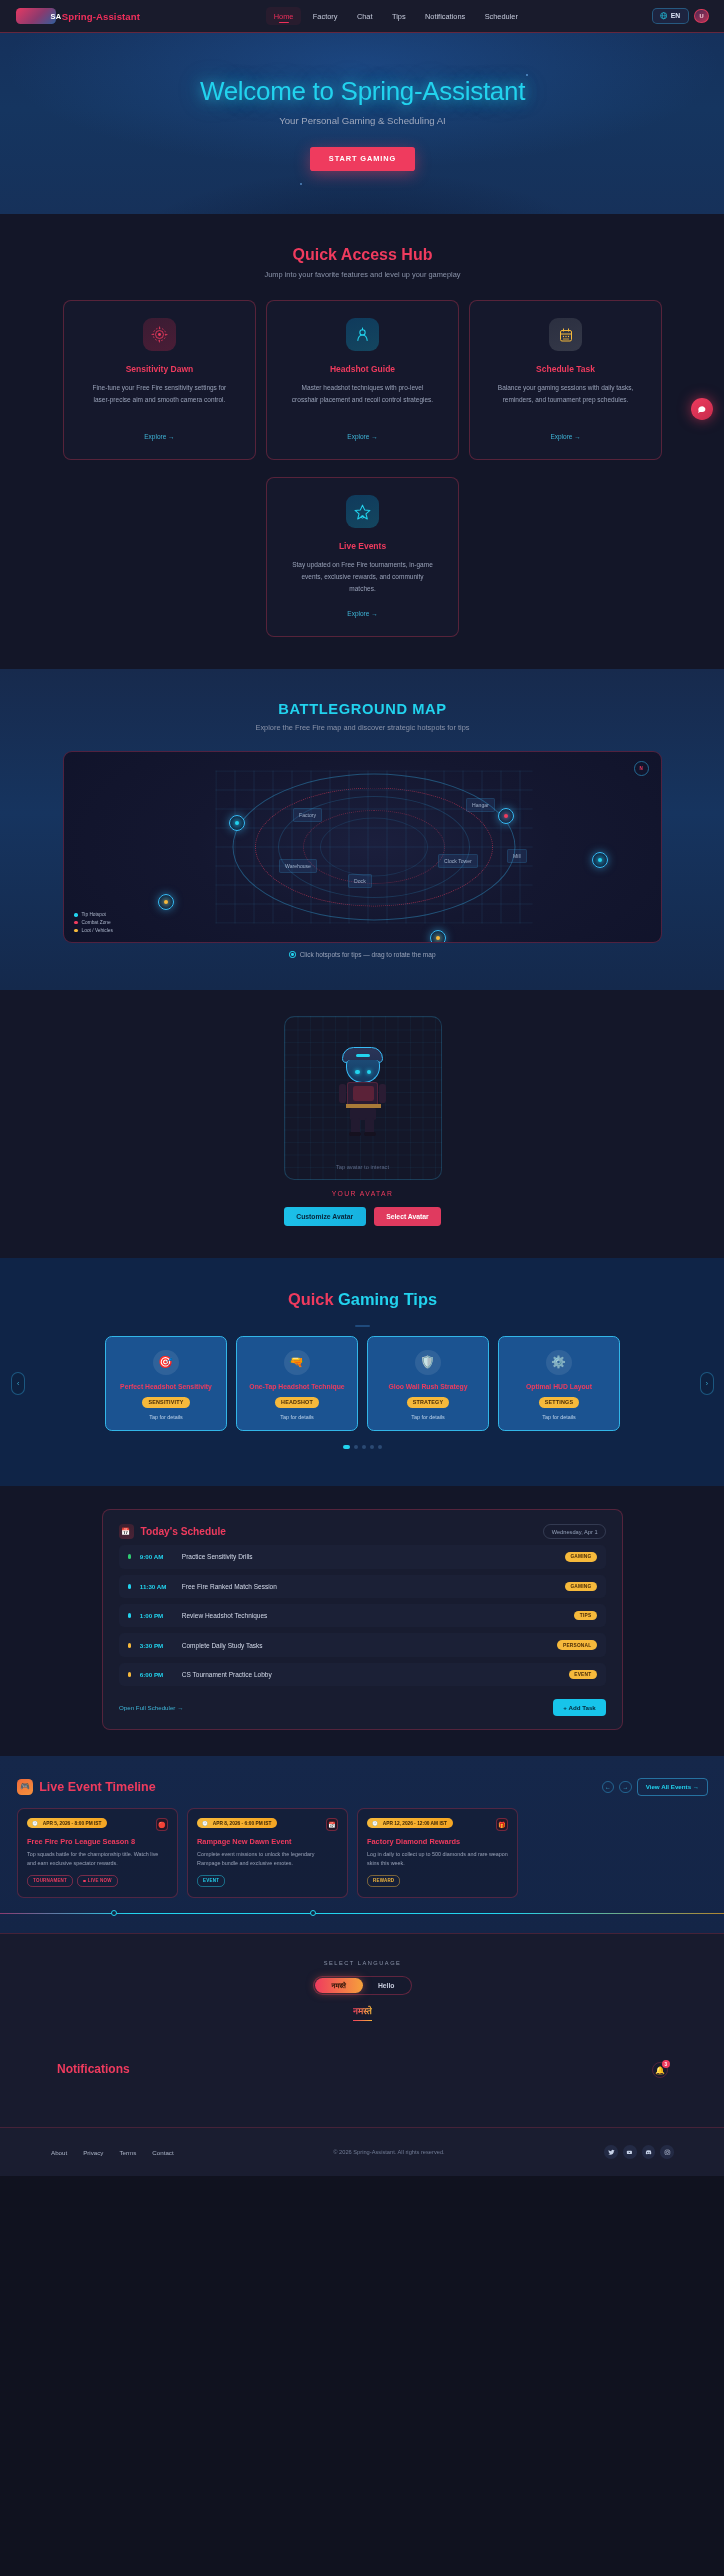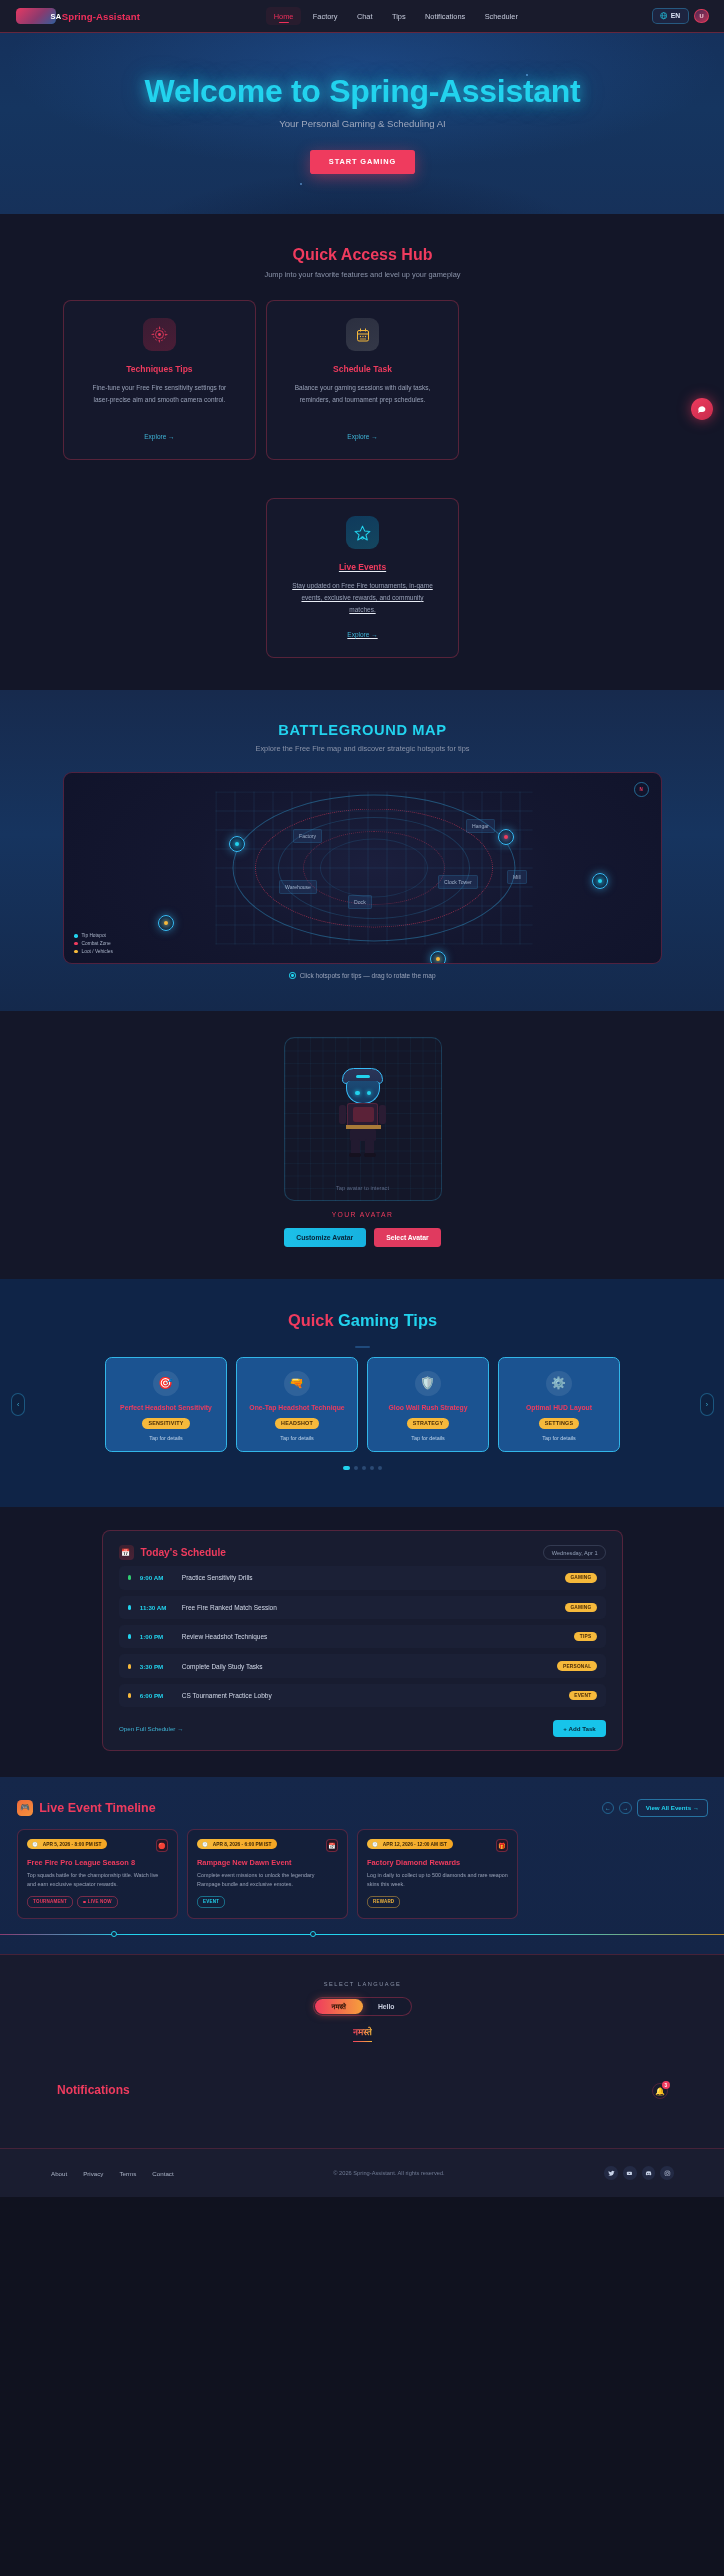--- a/index.html
+++ b/index.html
@@ -57,21 +57,21 @@
       linear-gradient(180deg,#15315c 0%,#153560 42%,#16315a 100%);
     display:flex;flex-direction:column;align-items:center;justify-content:center;
     position:relative; overflow:hidden;
   }
   .hero::after{
     content:"";position:absolute;inset:0;
     background:radial-gradient(340px 113px at 50% 120%, rgba(10,20,45,.55), transparent 70%);
     pointer-events:none;
   }
   .hero-title{
-    font-size:32px;font-weight:bold;color:#22d3ee;letter-spacing:-0.3px;
+    font-size:26px;font-weight:normal;color:#22d3ee;letter-spacing:-0.3px;
     text-shadow:0 0 12.5px rgba(34,211,238,.75),0 0 26px rgba(34,211,238,.35);
     z-index:2;
   }
   .hero-sub{ margin-top:8px;font-size:9.6px;color:#9fa8bd;z-index:2;}
   .cta{
     margin-top:20.4px;background:#ef3b5e;border:none;border-radius:2.8px;
     color:#fff;font-weight:bold;font-size:7.4px;letter-spacing:0.9px;
     padding:7.4px 19px;cursor:pointer;
     box-shadow:0 3.4px 14.7px rgba(239,59,94,.45); z-index:2;
   }
@@ -89,21 +89,21 @@
     display:grid;grid-template-columns:repeat(3,1fr);gap:10.2px;
     margin-top:21.5px;
   }
   .qa-card{
     border:0.6px solid rgba(239,59,94,.30);border-radius:8px;
     background:rgba(24,28,48,.55);
     padding:17px 13.6px 19px;text-align:center;
     display:flex;flex-direction:column;align-items:center;
     min-height:160px;
   }
-  .qa-card.wide{ grid-column:2/3; margin-top:28px;text-decoration:underline; }
+  .qa-card.wide{ grid-column:2/3; margin-top:7px; }
   .qa-ico{
     width:33px;height:33px;border-radius:9px;display:flex;align-items:center;
     justify-content:center;margin-bottom:12.5px;
   }
   .ico-red{ background:linear-gradient(160deg,#3a1c33,#4a1d36); }
   .ico-blue{ background:linear-gradient(160deg,#0f3a5c,#14465f); }
   .ico-grey{ background:linear-gradient(160deg,#2b2f40,#343848); }
   .qa-name{ font-size:8.5px;font-weight:bold;color:#ef3b5e;margin-bottom:8px; }
   .qa-desc{ font-size:6.5px;line-height:1.85;color:#99a2b8;max-width:142px;margin-bottom:9px;}
   .qa-link{ font-size:6.5px;color:#3fb6d8;text-decoration:none;margin-top:auto;}
@@ -366,25 +366,37 @@
         <svg width="17" height="17" viewBox="0 0 32 32">
           <circle cx="16" cy="16" r="12" fill="none" stroke="#ef3b5e" stroke-width="1.4" stroke-dasharray="3 3"></circle>
           <circle cx="16" cy="16" r="7.5" fill="none" stroke="#ef3b5e" stroke-width="1.6"></circle>
           <circle cx="16" cy="16" r="2.8" fill="#ef3b5e"></circle>
           <line x1="16" y1="1" x2="16" y2="6" stroke="#ef3b5e" stroke-width="1.4"></line>
           <line x1="16" y1="26" x2="16" y2="31" stroke="#ef3b5e" stroke-width="1.4"></line>
           <line x1="1" y1="16" x2="6" y2="16" stroke="#ef3b5e" stroke-width="1.4"></line>
           <line x1="26" y1="16" x2="31" y2="16" stroke="#ef3b5e" stroke-width="1.4"></line>
         </svg>
       </div>
-      <div class="qa-name">Techniques Tips</div>
+      <div class="qa-name">Sensitivity Dawn</div>
       <div class="qa-desc">Fine-tune your Free Fire sensitivity settings for laser-precise aim and smooth camera control.</div>
       <a class="qa-link" href="#">Explore  →</a>
     </div>
 
+    <div class="qa-card">
+      <div class="qa-ico ico-blue">
+        <svg width="17" height="17" viewBox="0 0 32 32">
+          <path d="M16 3 L16 8" stroke="#22d3ee" stroke-width="2" fill="none"></path>
+          <circle cx="16" cy="12" r="5" fill="none" stroke="#22d3ee" stroke-width="2"></circle>
+          <path d="M7 28 C8 20 12 17 16 17 C20 17 24 20 25 28" fill="none" stroke="#22d3ee" stroke-width="2"></path>
+        </svg>
+      </div>
+      <div class="qa-name">Headshot Guide</div>
+      <div class="qa-desc">Master headshot techniques with pro-level crosshair placement and recoil control strategies.</div>
+      <a class="qa-link" href="#">Explore  →</a>
+    </div>
 
     <div class="qa-card">
       <div class="qa-ico ico-grey">
         <svg width="16" height="16" viewBox="0 0 32 32">
           <rect x="5" y="7" width="22" height="21" rx="3" fill="none" stroke="#f6b93b" stroke-width="2"></rect>
           <line x1="5" y1="14" x2="27" y2="14" stroke="#f6b93b" stroke-width="2"></line>
           <line x1="11" y1="3" x2="11" y2="9" stroke="#f6b93b" stroke-width="2"></line>
           <line x1="21" y1="3" x2="21" y2="9" stroke="#f6b93b" stroke-width="2"></line>
           <circle cx="11" cy="19" r="1.3" fill="#f6b93b"></circle>
           <circle cx="16" cy="19" r="1.3" fill="#f6b93b"></circle>

